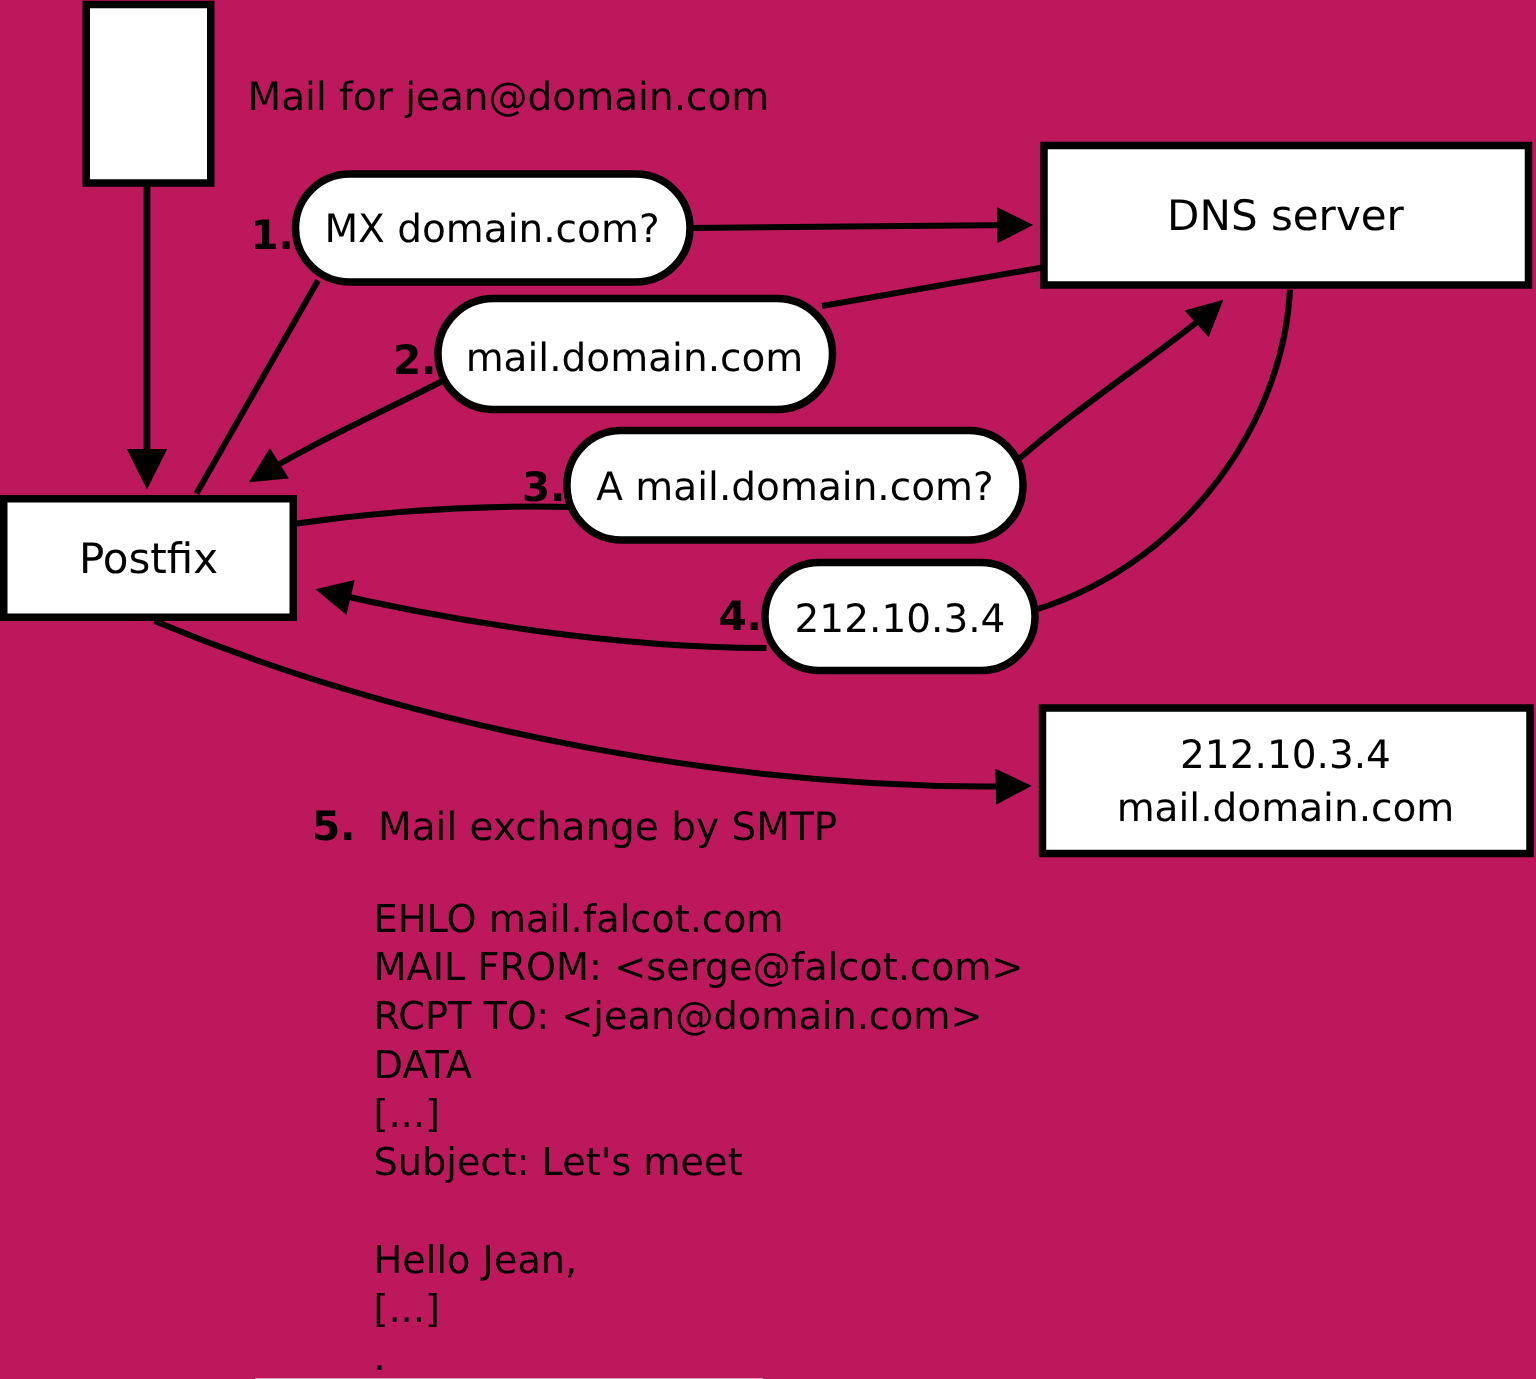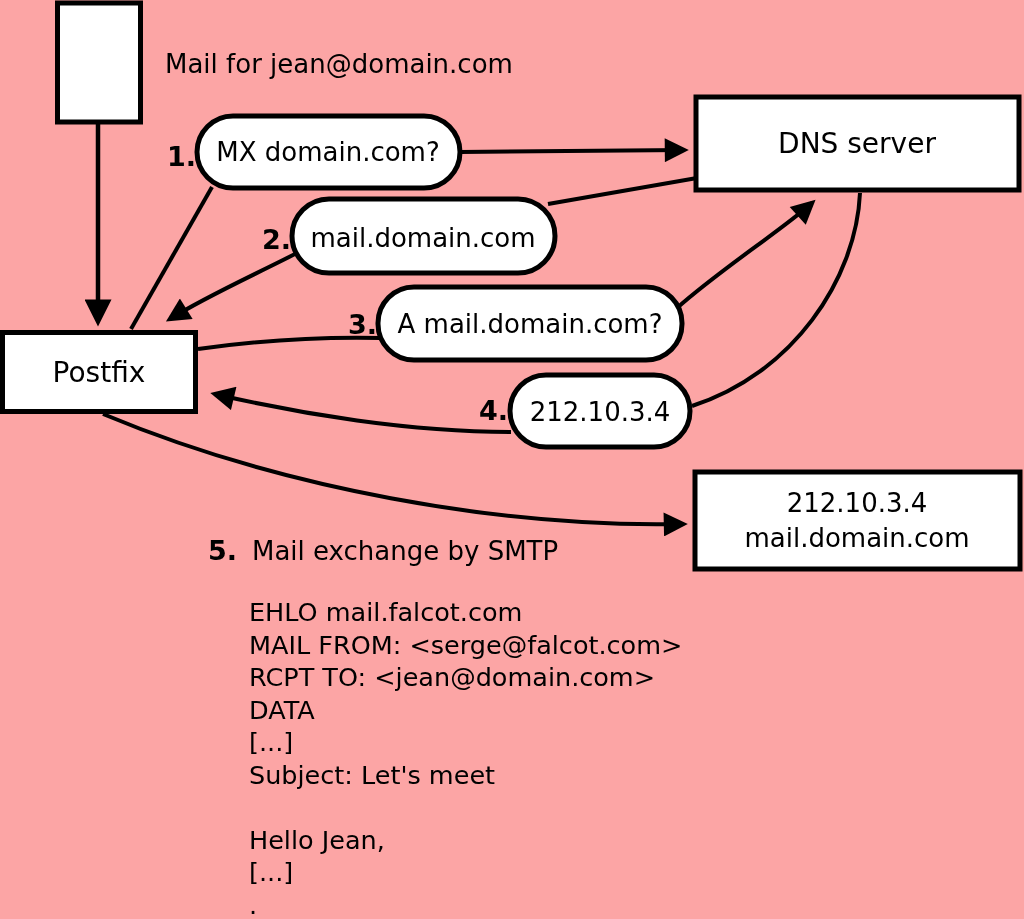--- a/index.html
+++ b/index.html
@@ -4,21 +4,21 @@
 <style>
   html, body {
     margin: 0;
     padding: 0;
     background: #ffffff;
   }
   .canvas {
     position: relative;
     width: 1024px;
     height: 919px;
-    background: #fca5a5;
+    background: #be185d;
     overflow: hidden;
     font-family: "DejaVu Sans", "Liberation Sans", sans-serif;
   }
   svg {
     display: block;
   }
   svg text {
     font-family: "DejaVu Sans", "Liberation Sans", sans-serif;
     fill: #000000;
   }

